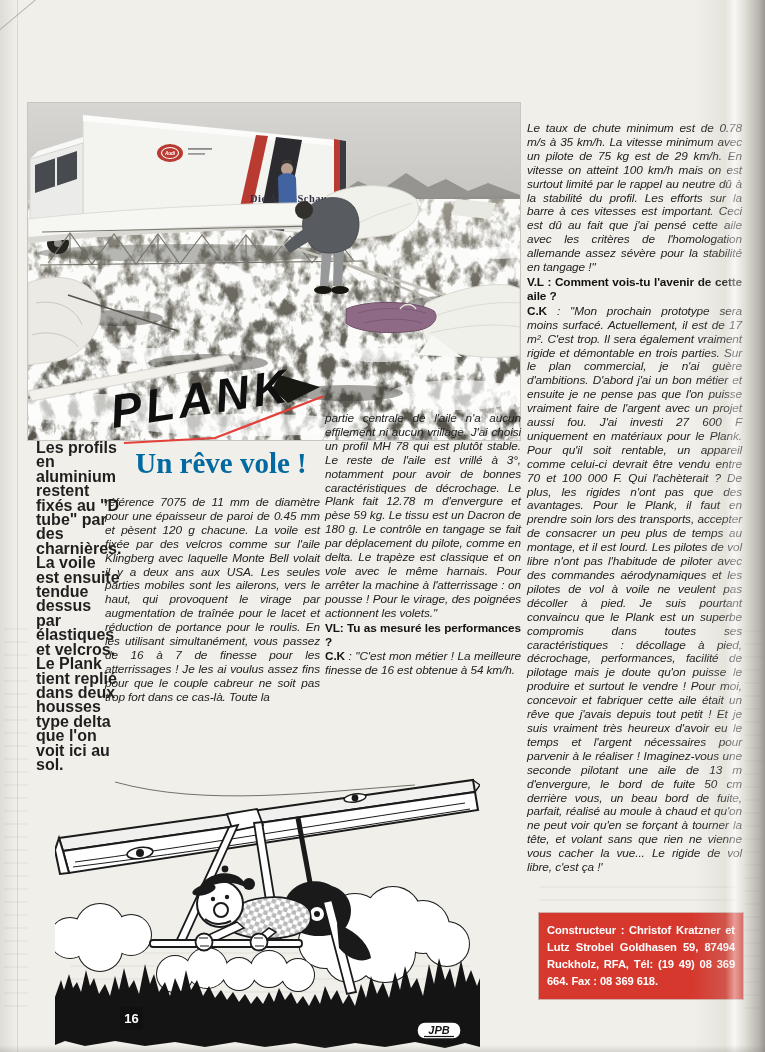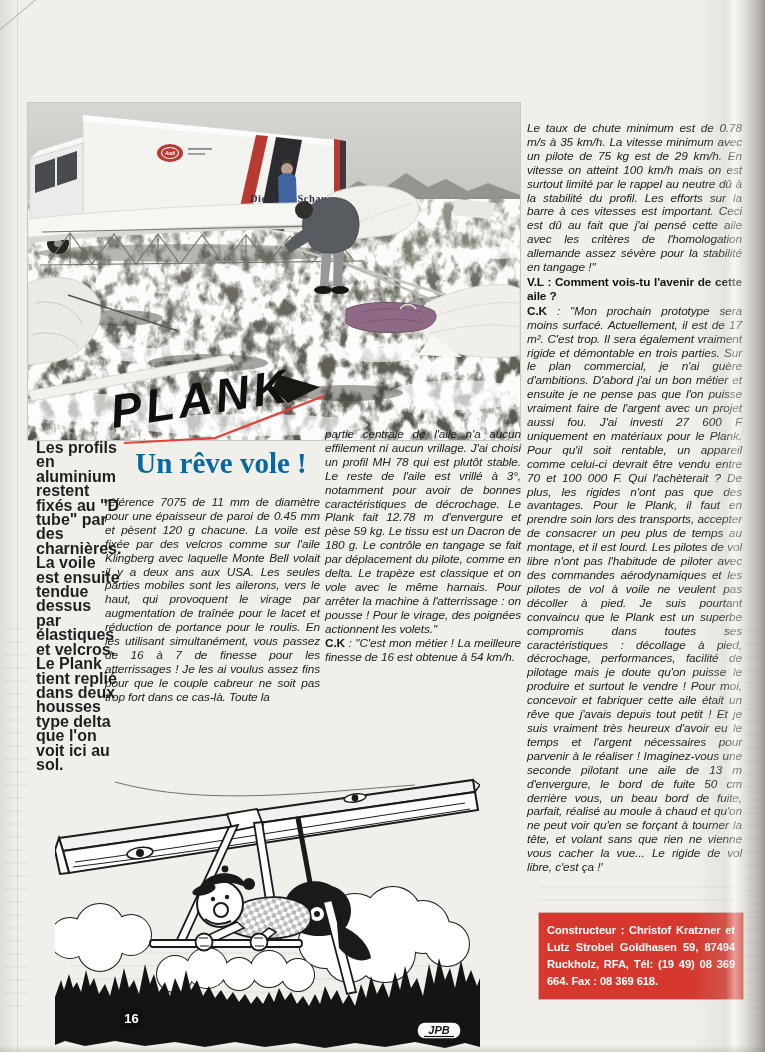--- a/index.html
+++ b/index.html
@@ -28,21 +28,21 @@
   .title-underline{position:absolute;left:118px;top:388px;pointer-events:none;}
   .subtitle{position:absolute;left:116px;top:447px;width:210px;text-align:center;
       font-family:"Liberation Serif",serif;font-weight:bold;font-size:29px;color:#0369a1;}
   
   .bodytext{font-size:11.8px;line-height:13.9px;font-style:italic;text-align:justify;
       letter-spacing:-.1px;color:#222;}
   .bodytext p{margin:0;}
   .qhead{font-style:normal;font-weight:bold;color:#111;margin:1px 0 !important;}
   .bodytext b{font-style:normal;font-weight:bold;color:#111;margin-top:16px;}
   .col1{position:absolute;left:105px;top:496px;width:215px;}
-  .col2{position:absolute;left:325px;top:428px;width:196px;}
+  .col2{position:absolute;left:325px;top:412px;width:196px;}
   .col3{position:absolute;left:527px;top:122px;width:215px;}
   
   .constructor-box{position:absolute;left:539px;top:913px;width:188px;background:#d6382e;
       padding:9px 8px;box-shadow:0 0 0 1px rgba(140,30,25,.3);}
   .constructor-box .txt{color:#fff;font-weight:bold;font-size:11.2px;line-height:17px;
       text-align:justify;letter-spacing:-.1px;}
   
   .cartoon{position:absolute;left:55px;top:752px;width:425px;height:300px;}
   
   .page-num{position:absolute;left:120px;top:1007px;width:23px;height:23px;background:#101010;
@@ -185,20 +185,21 @@
     <polyline points="6,55 97,50 206,8" fill="none" stroke="#e3403a" stroke-width="2.2"></polyline>
   </svg>
   <div class="subtitle">Un rêve vole !</div>
 
   <div class="col1 bodytext">
     <p>référence 7075 de 11 mm de diamètre pour une épaisseur de paroi de 0.45 mm et pèsent 120 g chacune. La voile est fixée par des velcros comme sur l'aile Klingberg avec laquelle Monte Bell volait il y a deux ans aux USA. Les seules parties mobiles sont les ailerons, vers le haut, qui provoquent le virage par augmentation de traînée pour le lacet et réduction de portance pour le roulis. En les utilisant simultanément, vous passez de 16 à 7 de finesse pour les atterrissages ! Je les ai voulus assez fins pour que le couple cabreur ne soit pas trop fort dans ce cas-là. Toute la</p>
   </div>
 
   <div class="col2 bodytext">
     <p>partie centrale de l'aile n'a aucun effilement ni aucun vrillage. J'ai choisi un profil MH 78 qui est plutôt stable. Le reste de l'aile est vrillé à 3°, notamment pour avoir de bonnes caractéristiques de décrochage. Le Plank fait 12.78 m d'envergure et pèse 59 kg. Le tissu est un Dacron de 180 g. Le contrôle en tangage se fait par déplacement du pilote, comme en delta. Le trapèze est classique et on vole avec le même harnais. Pour arrêter la machine à l'atterrissage : on pousse ! Pour le virage, des poignées actionnent les volets."</p>
+    <p class="qhead">VL: Tu as mesuré les performances ?</p>
     <p><b>C.K</b><span> : "C'est mon métier ! La meilleure finesse de 16 est obtenue à 54 km/h.</span></p>
   </div>
 
   <div class="col3 bodytext">
     <p>Le taux de chute minimum est de 0.78 m/s à 35 km/h. La vitesse minimum avec un pilote de 75 kg est de 29 km/h. En vitesse on atteint 100 km/h mais on est surtout limité par le rappel au neutre dû à la stabilité du profil. Les efforts sur la barre à ces vitesses est important. Ceci est dû au fait que j'ai pensé cette aile avec les critères de l'homologation allemande assez sévère pour la stabilité en tangage !"</p>
     <p class="qhead">V.L : Comment vois-tu l'avenir de cette aile ?</p>
     <p><b>C.K</b><span> : "Mon prochain prototype sera moins surfacé. Actuellement, il est de 17 m². C'est trop. Il sera également vraiment rigide et démontable en trois parties. Sur le plan commercial, je n'ai guère d'ambitions. D'abord j'ai un bon métier et ensuite je ne pense pas que l'on puisse vraiment faire de l'argent avec un projet aussi fou. J'ai investi 27 600 F uniquement en matériaux pour le Plank. Pour qu'il soit rentable, un appareil comme celui-ci devrait être vendu entre 70 et 100 000 F. Qui l'achèterait ? De plus, les rigides n'ont pas que des avantages. Pour le Plank, il faut en prendre soin lors des transports, accepter de consacrer un peu plus de temps au montage, et il est lourd. Les pilotes de vol libre n'ont pas l'habitude de piloter avec des commandes aérodynamiques et les pilotes de vol à voile ne veulent pas décoller à pied. Je suis pourtant convaincu que le Plank est un superbe compromis dans toutes ses caractéristiques : décollage à pied, décrochage, performances, facilité de pilotage mais je doute qu'on puisse le produire et surtout le vendre ! Pour moi, concevoir et fabriquer cette aile était un rêve que j'avais depuis tout petit ! Et je suis vraiment très heureux d'avoir eu le temps et l'argent nécessaires pour parvenir à le réaliser ! Imaginez-vous une seconde pilotant une aile de 13 m d'envergure, le bord de fuite 50 cm derrière vous, un beau bord de fuite, parfait, réalisé au moule à chaud et qu'on ne peut voir qu'en se forçant à tourner la tête, et volant sans que rien ne vienne vous cacher la vue... Le rigide de vol libre, c'est ça !'</span></p>
   </div>
 
   <div class="constructor-box">

